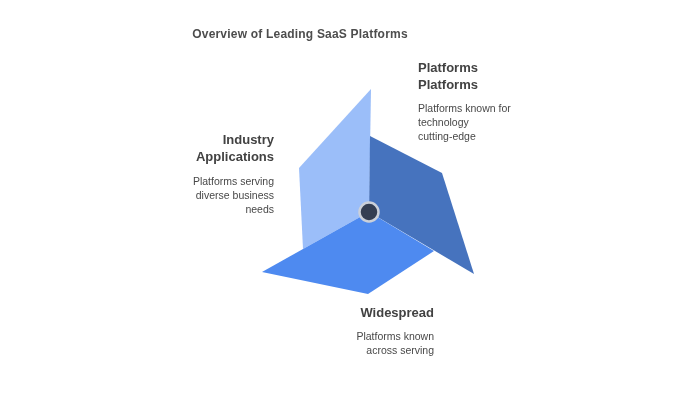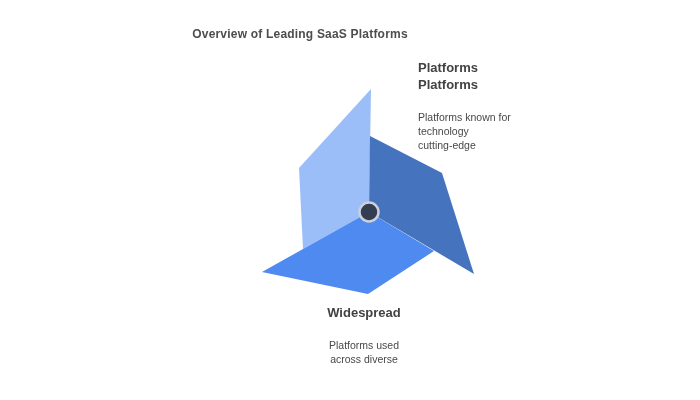--- a/index.html
+++ b/index.html
@@ -19,29 +19,29 @@
     color: #4d4d4d;
   }
 
   svg.pinwheel { position: absolute; left: 0; top: 0; }
 
   .label { position: absolute; }
   .label .heading-line {
     font-size: 13px; font-weight: bold; line-height: 17px;
     color: #424242;
   }
-  .label .desc { margin-top: 17px; }
+  .label .desc { margin-top: 8px; }
   .label .desc-line {
     font-size: 10.5px; line-height: 14px;
     color: #484848;
   }
   .label-innovative { left: 418px; top: 59px; width: 130px; text-align: left; }
   .label-industry   { left: 144px; top: 131px; width: 130px; text-align: right; }
   .label-industry .desc { margin-top: 9px; }
-  .label-widespread { left: 294px; top: 304px; width: 140px; text-align: center; }
+  .label-widespread { left: 294px; top: 304px; width: 140px; text-align: right; }
 </style>
 </head>
 <body>
 
 <div class="stage">
 
   <div class="title">Overview of Leading SaaS Platforms</div>
 
   <svg class="pinwheel" width="700" height="400" viewBox="0 0 700 400">
     <polygon points="369,212 303,249 299,168 371,89" fill="#9bbef9"></polygon>
@@ -55,24 +55,35 @@
       <div class="heading-line">Platforms</div>
       <div class="heading-line">Platforms</div>
     </div>
     <div class="desc">
       <div class="desc-line">Platforms known for</div>
       <div class="desc-line">technology</div>
       <div class="desc-line">cutting-edge</div>
     </div>
   </div>
 
+  <div class="label label-industry">
+    <div class="heading">
+      <div class="heading-line">Industry</div>
+      <div class="heading-line">Applications</div>
+    </div>
+    <div class="desc">
+      <div class="desc-line">Platforms serving</div>
+      <div class="desc-line">diverse business</div>
+      <div class="desc-line">needs</div>
+    </div>
+  </div>
 
   <div class="label label-widespread">
     <div class="heading">
       <div class="heading-line">Widespread</div>
     </div>
     <div class="desc">
-      <div class="desc-line">Platforms used</div>
-      <div class="desc-line">across diverse</div>
+      <div class="desc-line">Platforms known</div>
+      <div class="desc-line">across serving</div>
     </div>
   </div>
 
 </div>
 
 </body></html>

